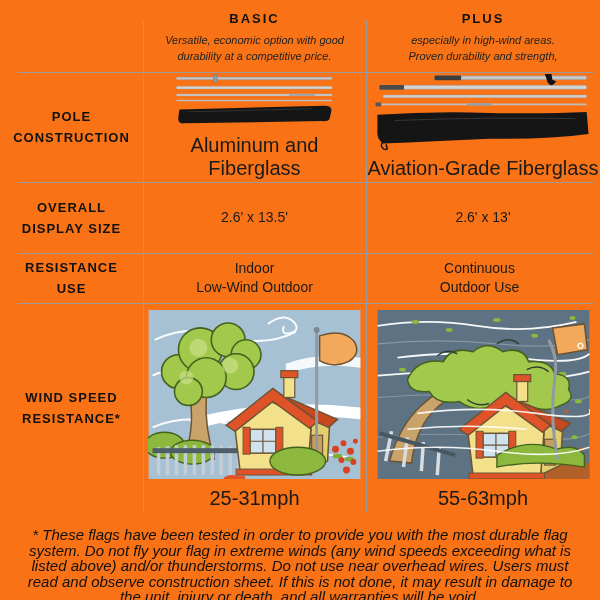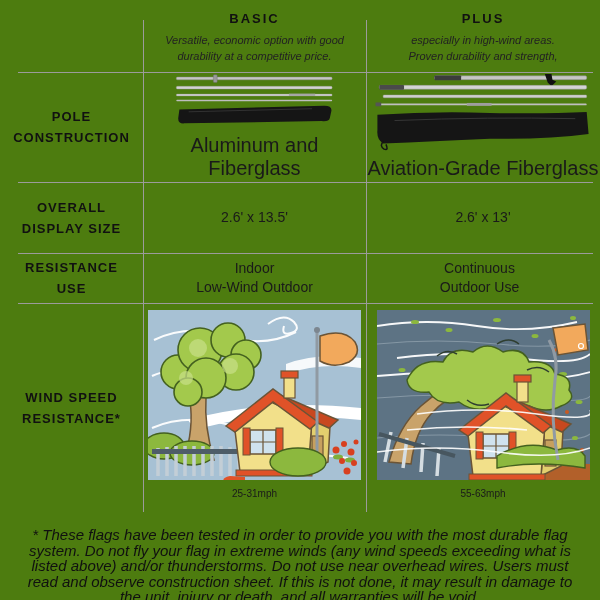--- a/index.html
+++ b/index.html
@@ -1,26 +1,26 @@
 <!DOCTYPE html>
 <html><head>
 <meta charset="utf-8">
 <style>
   html,body{margin:0;padding:0;background:#fff;}
-  #page{position:relative;width:600px;height:600px;background:#4d7c0f;
+  #page{position:relative;width:600px;height:600px;background:#f97316;
         font-family:"Liberation Sans","DejaVu Sans",sans-serif;color:#111;overflow:hidden;}
   .hline{position:absolute;left:18px;width:575px;height:1px;background:#9b9b9b;}
   .vline{position:absolute;top:20px;width:1px;height:492px;background:#9b9b9b;}
   .cell{position:absolute;display:flex;flex-direction:column;align-items:center;justify-content:center;text-align:center;}
   .col-title{font-weight:bold;font-size:13px;letter-spacing:2px;margin-bottom:6px;}
   .col-desc{font-style:italic;font-size:11px;line-height:16px;color:#222;}
   .row-label{font-weight:bold;font-size:13px;letter-spacing:1px;line-height:21px;}
   .value{font-size:14px;line-height:19px;color:#1a1a1a;}
   .caption{font-size:20px;color:#1a1a1a;margin-top:6px;}
-  .mph{font-size:10px;color:#1a1a1a;margin-top:8px;}
+  .mph{font-size:20px;color:#1a1a1a;margin-top:8px;}
   #footnote{position:absolute;top:527px;left:24px;width:552px;text-align:center;
             font-style:italic;font-size:15px;line-height:15.5px;color:#101010;}
 </style>
 </head>
 <body>
 
 <div id="page">
 
   <div class="hline" style="top:72px"></div>
   <div class="hline" style="top:182px"></div>

